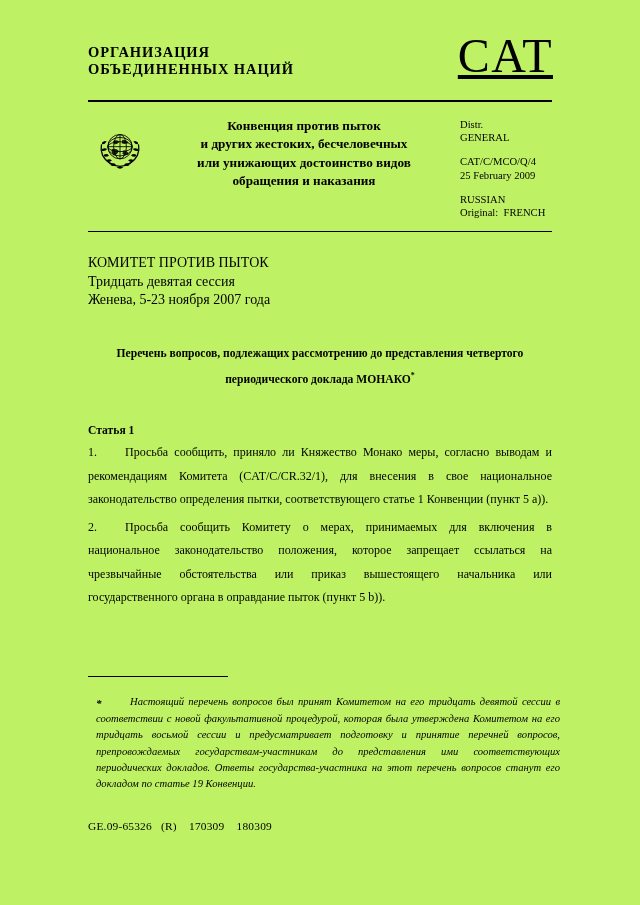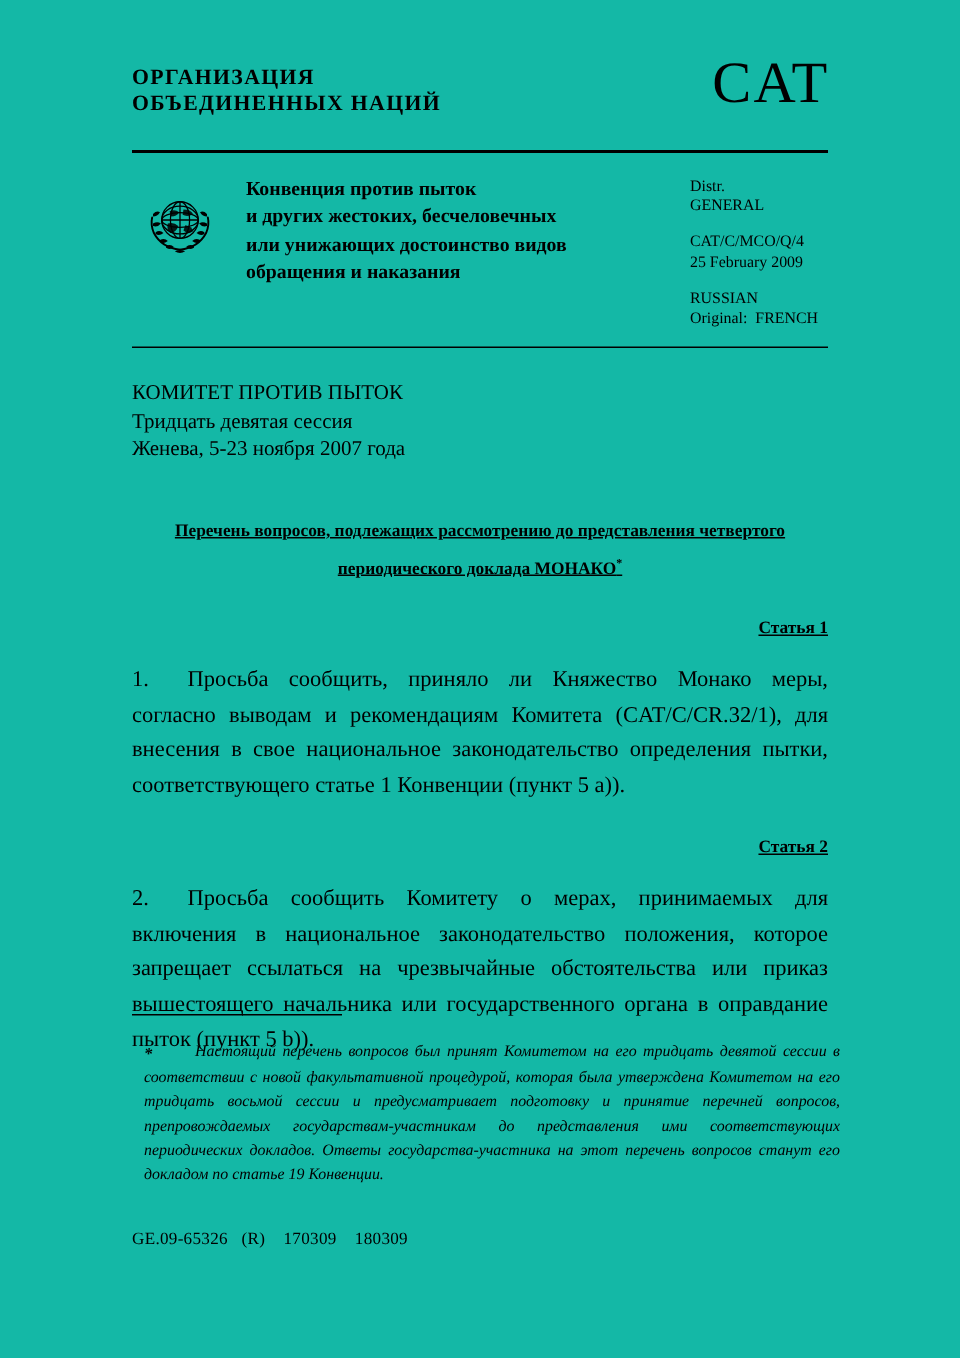--- a/index.html
+++ b/index.html
@@ -11,21 +11,21 @@
     width: 640px;
     height: 905px;
     font-family: "Liberation Serif", "DejaVu Serif", serif;
     color: #000000;
     -webkit-font-smoothing: antialiased;
   }
   .page {
     position: relative;
     width: 640px;
     height: 905px;
-    background: #14b8a6;
+    background: #bef264;
     box-sizing: border-box;
   }
   .content {
     position: absolute;
     left: 88px;
     top: 0;
     width: 464px;
   }
 
   
@@ -43,23 +43,24 @@
     font-size: 14.5px;
     line-height: 17px;
     letter-spacing: 0.9px;
   }
   .org-name .l2 { display: block; }
   .cat-mark {
     position: absolute;
     right: -1px;
     top: -4px;
     font-family: "Liberation Serif", "DejaVu Serif", serif;
-    font-size: 39px;
+    font-size: 48px;
     line-height: 44px;
     letter-spacing: 1.5px;
+    text-decoration: underline;
   }
   .rule-thick {
     border: 0;
     border-top: 2.4px solid #000;
     margin: 0;
   }
   .rule-thin {
     border: 0;
     border-top: 1.4px solid #000;
     margin: 0;
@@ -80,21 +81,21 @@
   }
   .conv-title {
     position: absolute;
     left: 76px;
     top: 2px;
     width: 280px;
     font-weight: bold;
     font-size: 13.2px;
     line-height: 18.4px;
   }
-  .conv-title span { display: block; }
+  .conv-title span { display: block; text-align: center; }
   .distr {
     position: absolute;
     left: 372px;
     top: 3px;
     font-size: 10.6px;
     line-height: 13.2px;
   }
   .distr .grp { margin-bottom: 11px; }
   .distr .grp:last-child { margin-bottom: 0; }
   .distr span { display: block; white-space: pre; }
@@ -108,38 +109,37 @@
   .committee span { display: block; }
 
   
   .doc-title {
     margin-top: 33px;
     text-align: center;
     font-weight: bold;
     font-size: 11.6px;
     line-height: 22px;
   }
-  .doc-title .ln { display: block; text-decoration: underline; }
+  .doc-title .ln { display: block; }
   .sup-star {
     font-size: 8px;
     vertical-align: super;
     font-weight: bold;
   }
 
   
   .article-head {
-    margin-top: 22px;
-    text-align: right;
+    margin-top: 34px;
+    text-align: left;
     font-weight: bold;
     font-size: 11.6px;
-    text-decoration: underline;
   }
   .para {
-    margin-top: 17px;
-    font-size: 15px;
+    margin-top: 4px;
+    font-size: 12px;
     line-height: 23.5px;
     text-align: justify;
   }
   .para .num {
     display: inline-block;
     width: 37px;
   }
 
   
   .fn-rule {
@@ -266,21 +266,20 @@
     </div>
 
     <div class="doc-title">
       <span class="ln">Перечень вопросов, подлежащих рассмотрению до представления четвертого</span>
       <span class="ln"><span>периодического доклада МОНАКО</span><span class="sup-star">*</span></span>
     </div>
 
     <div class="article-head">Статья 1</div>
     <div class="para"><span class="num">1.</span><span>Просьба сообщить, приняло ли Княжество Монако меры, согласно выводам и рекомендациям Комитета (CAT/C/CR.32/1), для внесения в свое национальное законодательство определения пытки, соответствующего статье 1 Конвенции (пункт 5 а)).</span></div>
 
-    <div class="article-head">Статья 2</div>
     <div class="para"><span class="num">2.</span><span>Просьба сообщить Комитету о мерах, принимаемых для включения в национальное законодательство положения, которое запрещает ссылаться на чрезвычайные обстоятельства или приказ вышестоящего начальника или государственного органа в оправдание пыток (пункт 5 b)).</span></div>
 
   </div>
 
   <hr class="fn-rule">
   <div class="footnote"><span class="fn-mark"><b>*</b></span><span>Настоящий перечень вопросов был принят Комитетом на его тридцать девятой сессии в соответствии с новой факультативной процедурой, которая была утверждена Комитетом на его тридцать восьмой сессии и предусматривает подготовку и принятие перечней вопросов, препровождаемых государствам-участникам до представления ими соответствующих периодических докладов.  Ответы государства-участника на этот перечень вопросов станут его докладом по статье 19 Конвенции.</span></div>
 
   <div class="footer">GE.09-65326   (R)    170309    180309</div>
 
 </div>

